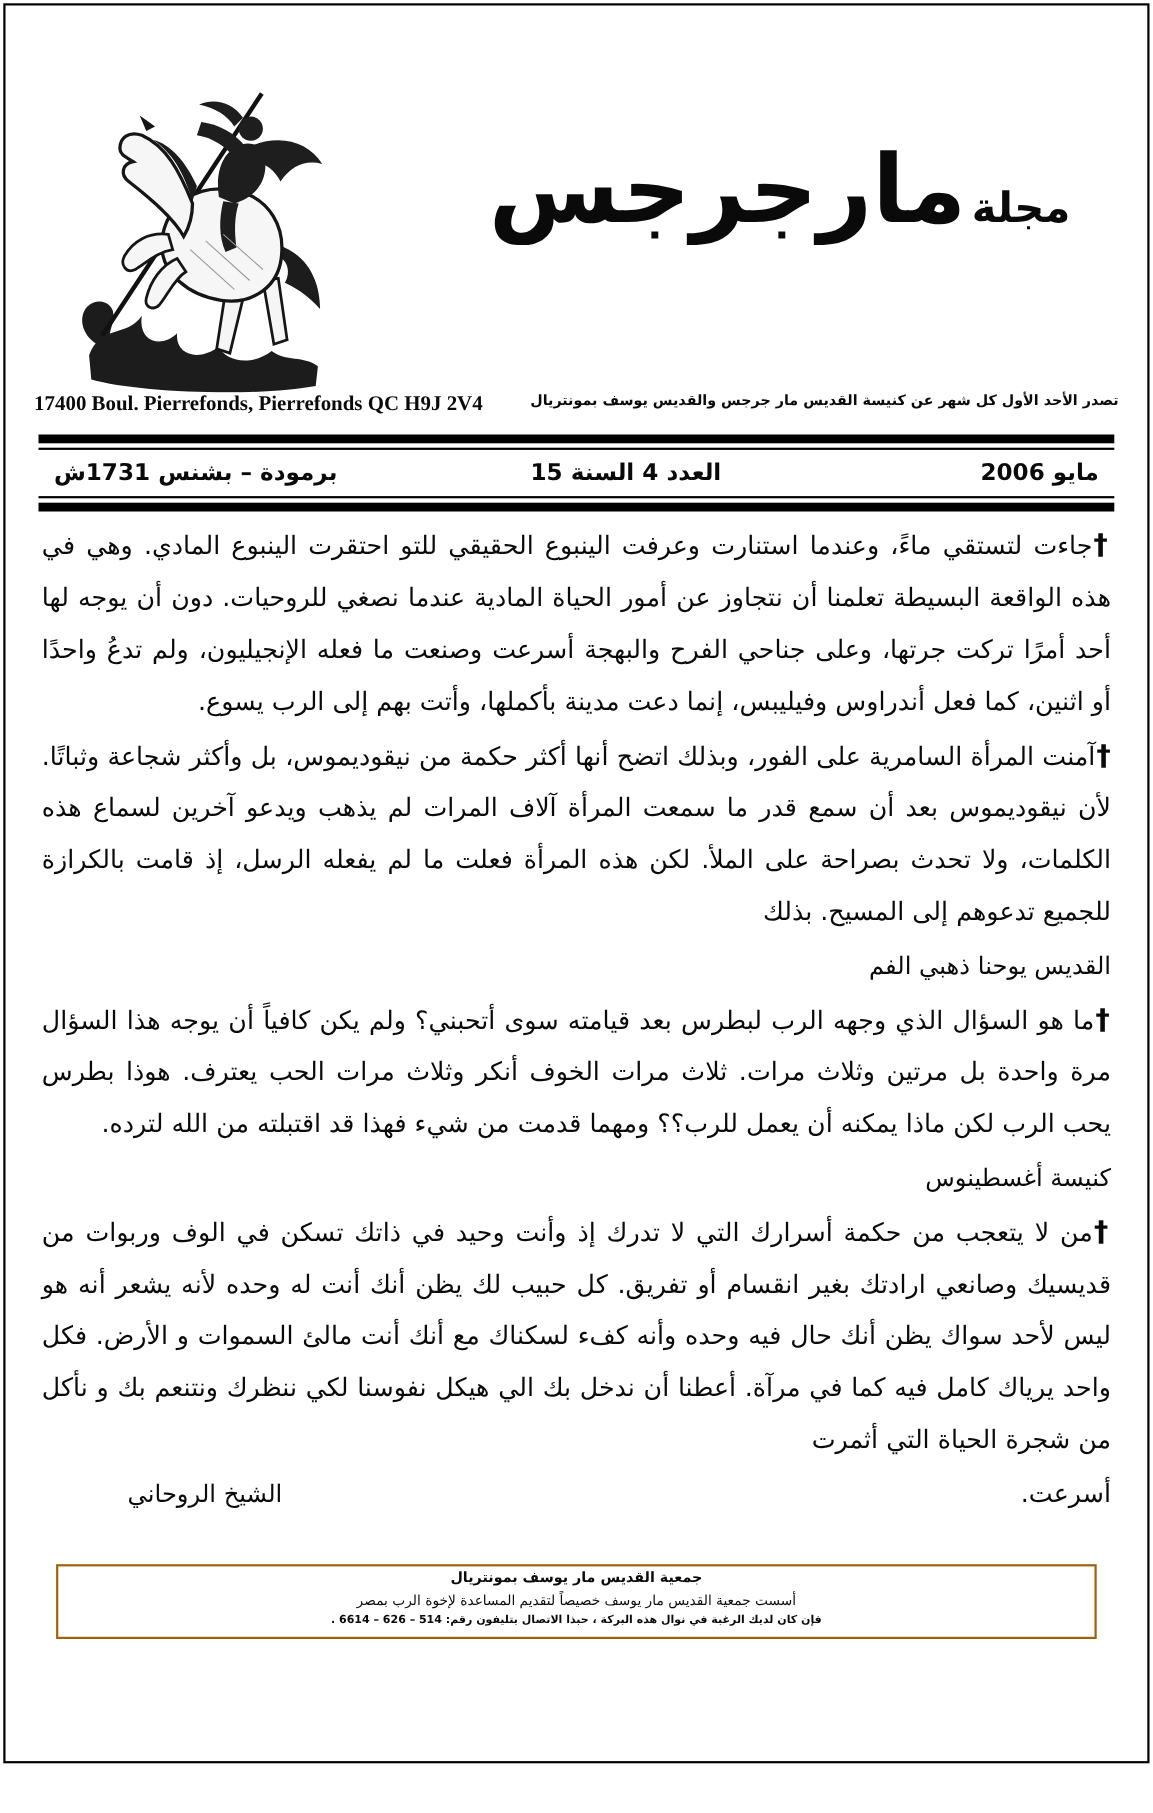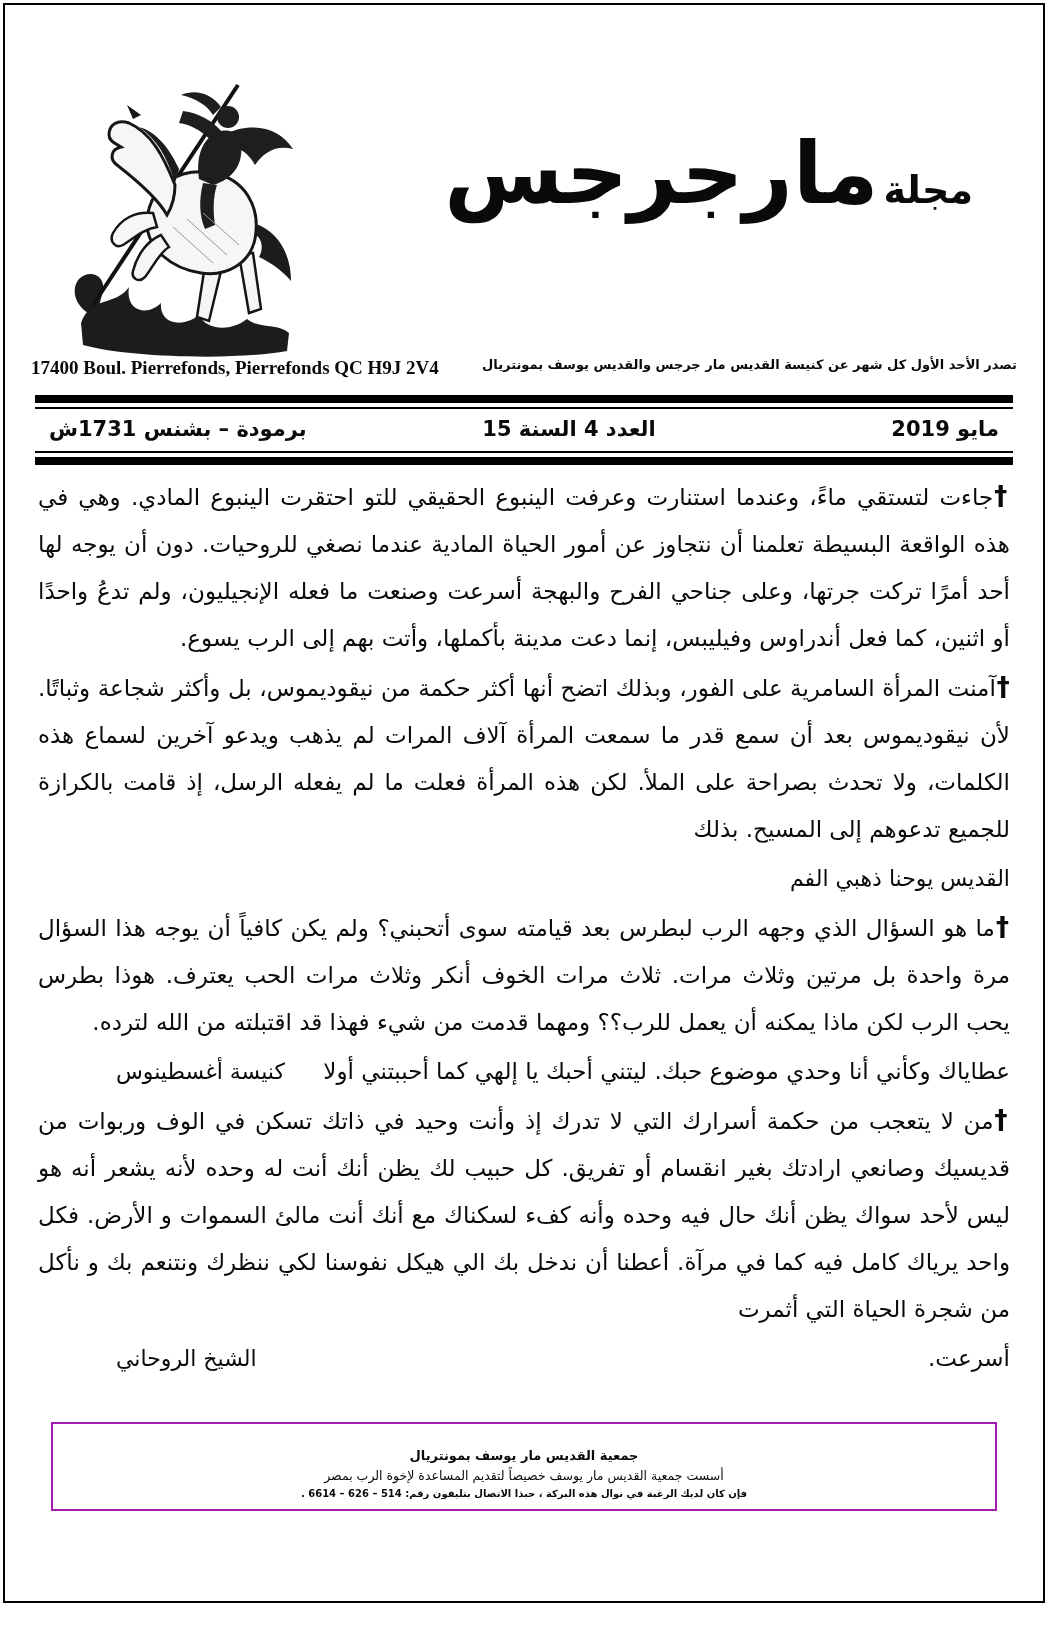--- a/index.html
+++ b/index.html
@@ -25,21 +25,21 @@
 
   
   .content{direction:rtl;padding:8px 33px 0 33px;}
   .section-heading{font-size:25px;font-weight:bold;margin:10px 0 6px 0;}
   .para{font-size:23px;line-height:47px;text-align:justify;margin:0 0 2px 0;}
   .cross{font-weight:bold;font-size:26px;padding-left:1px;}
   .attr-row{display:flex;justify-content:space-between;align-items:baseline;font-size:23px;line-height:47px;padding-left:78px;margin-bottom:2px;}
   .attribution{font-size:22px;white-space:nowrap;}
 
   
-  .info-box{box-sizing:border-box;margin:40px 46px 0 46px;border:2px solid #a21caf;text-align:center;direction:rtl;padding:22px 12px 7px 12px;}
+  .info-box{box-sizing:border-box;margin:40px 46px 0 46px;border:2px solid #a16207;text-align:center;direction:rtl;padding:1px 12px 7px 12px;}
   .info-line1{font-size:13px;font-weight:bold;line-height:1.55;}
   .info-line2{font-size:12.5px;line-height:1.55;}
   .info-line3{font-size:10px;font-weight:bold;line-height:1.6;}
 </style>
 </head>
 <body>
 
 <div class="page">
 
   <div class="masthead">
@@ -84,39 +84,38 @@
     </div>
   </div>
 
   <div class="address-row">
     <span class="address-en">17400 Boul. Pierrefonds, Pierrefonds QC H9J 2V4</span>
     <span class="address-ar">تصدر الأحد الأول كل شهر عن كنيسة القديس مار جرجس والقديس يوسف بمونتريال</span>
   </div>
 
   <div class="rule-a"></div>
   <div class="issue-row">
-    <span>مايو 2019</span>
+    <span>مايو 2006</span>
     <span class="issue-center">العدد 4 السنة 15</span>
     <span>برمودة – بشنس 1731ش</span>
   </div>
   <div class="rule-b"></div>
 
   <div class="content">
 
     <p class="para"><span class="cross">†</span><span>جاءت لتستقي ماءً، وعندما استنارت وعرفت الينبوع الحقيقي للتو احتقرت الينبوع المادي.  وهي في هذه الواقعة البسيطة تعلمنا أن نتجاوز عن أمور الحياة المادية عندما نصغي للروحيات. دون أن يوجه لها أحد أمرًا تركت جرتها، وعلى جناحي الفرح والبهجة أسرعت وصنعت ما فعله الإنجيليون، ولم تدعُ واحدًا أو اثنين، كما فعل أندراوس وفيليبس، إنما دعت مدينة بأكملها، وأتت بهم إلى الرب يسوع.</span></p>
 
     <p class="para"><span class="cross">†</span><span>آمنت المرأة السامرية على الفور، وبذلك اتضح أنها أكثر حكمة من نيقوديموس، بل وأكثر شجاعة وثباتًا. لأن نيقوديموس بعد أن سمع قدر ما سمعت المرأة آلاف المرات لم يذهب ويدعو آخرين لسماع هذه الكلمات، ولا تحدث بصراحة على الملأ. لكن هذه المرأة فعلت ما لم يفعله الرسل، إذ قامت بالكرازة للجميع تدعوهم إلى المسيح. بذلك</span></p>
     <div class="attr-row">
       <span class="attribution">القديس يوحنا ذهبي الفم</span>
     </div>
 
     <p class="para"><span class="cross">†</span><span>ما هو السؤال الذي وجهه الرب لبطرس بعد قيامته سوى أتحبني؟ ولم يكن كافياً أن يوجه هذا السؤال مرة واحدة بل مرتين وثلاث مرات. ثلاث مرات الخوف أنكر وثلاث مرات الحب يعترف. هوذا بطرس يحب الرب لكن ماذا يمكنه أن يعمل للرب؟؟ ومهما قدمت من شيء فهذا قد اقتبلته من الله لترده.</span></p>
 
     <div class="attr-row">
-      <span>عطاياك وكأني أنا وحدي موضوع حبك. ليتني أحبك يا إلهي كما أحببتني أولا</span>
       <span class="attribution">كنيسة أغسطينوس</span>
     </div>
 
     <p class="para"><span class="cross">†</span><span>من لا يتعجب من حكمة أسرارك التي لا تدرك إذ وأنت وحيد في ذاتك تسكن في الوف وربوات من قديسيك وصانعي ارادتك بغير انقسام أو تفريق. كل حبيب لك يظن أنك أنت له وحده لأنه يشعر أنه هو ليس لأحد سواك يظن أنك حال فيه وحده وأنه كفء لسكناك مع أنك أنت مالئ السموات و الأرض.  فكل واحد يرياك كامل فيه كما في مرآة. أعطنا أن ندخل بك الي هيكل نفوسنا لكي ننظرك ونتنعم بك و نأكل من شجرة الحياة التي أثمرت</span></p>
     <div class="attr-row">
       <span>أسرعت.</span>
       <span class="attribution">الشيخ الروحاني</span>
     </div>
   </div>
 

